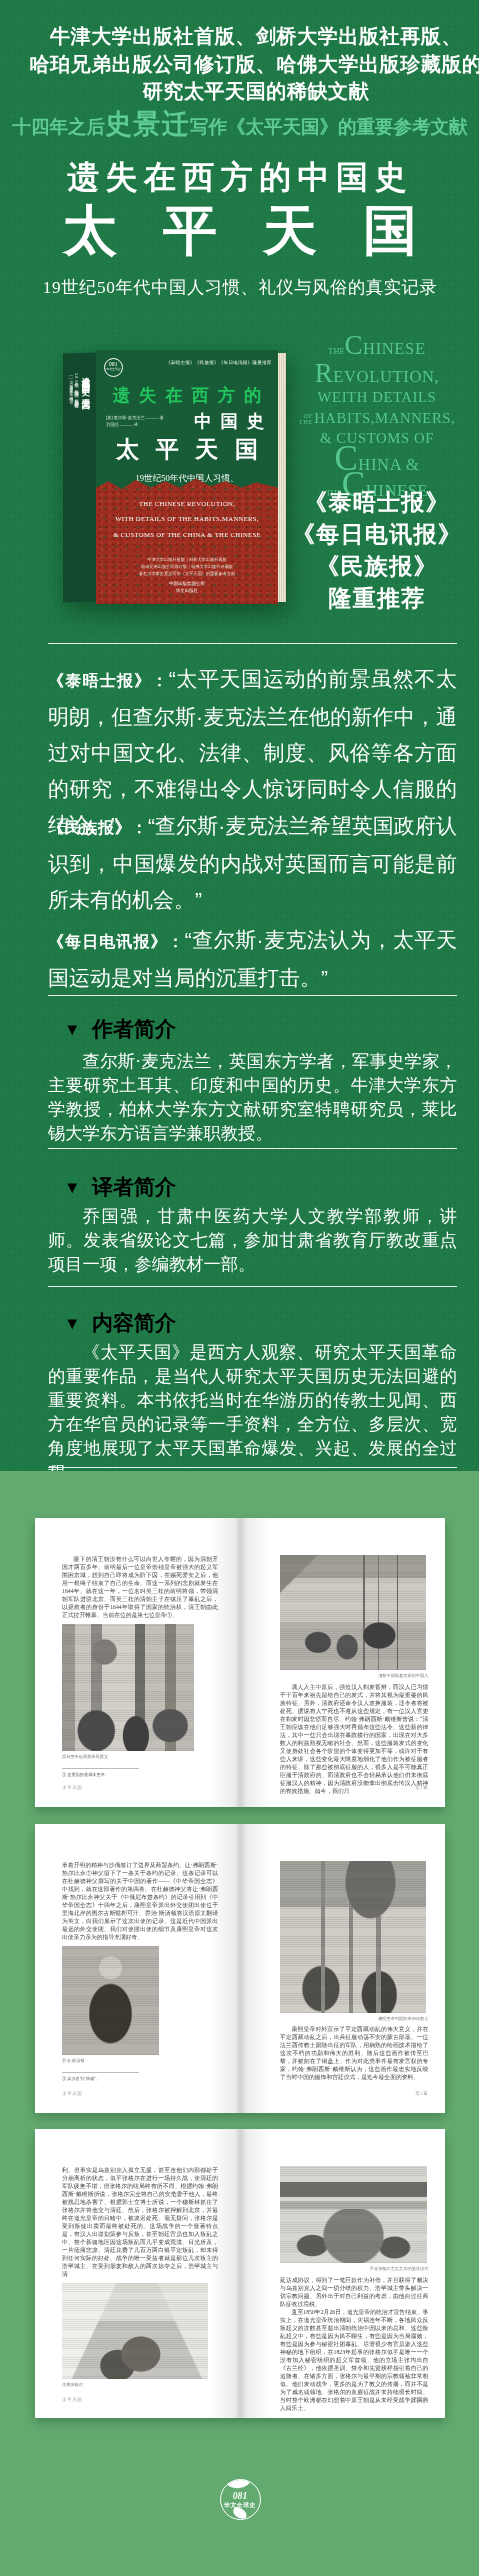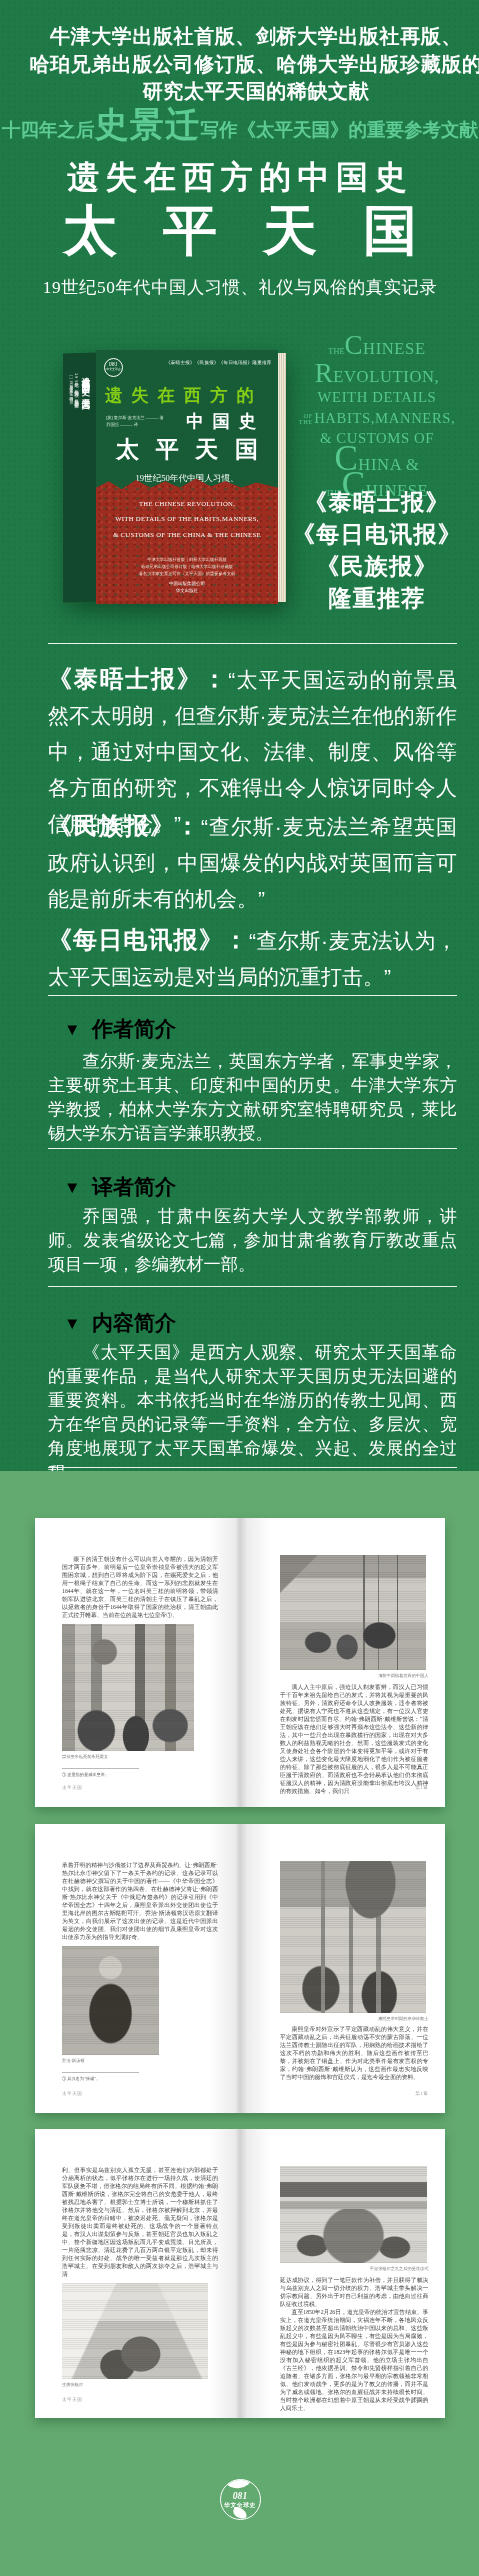--- a/index.html
+++ b/index.html
@@ -11,21 +11,21 @@
   .hero { position:absolute; left:0; top:0; width:480px; height:1471px; background:#1f7a47; }
   .hero::before { content:""; position:absolute; inset:0; pointer-events:none; opacity:.55;
     background-image:
       radial-gradient(rgba(0,45,22,.18) 0.6px, transparent 1px),
       radial-gradient(rgba(255,255,255,.05) 0.6px, transparent 0.9px);
     background-size:5.8px 5.8px, 8.3px 8.3px; background-position:0 0, 2.6px 3.8px; }
   .headline { position:absolute; top:23px; left:16px; width:480px; color:#fff; font-weight:bold;
     font-size:20px; line-height:27.5px; text-align:center; letter-spacing:0.6px; }
   .accent-line { position:absolute; top:109px; left:0; width:480px; text-align:center;
     color:#5ecb94; font-weight:bold; font-size:18.5px; line-height:31px; }
-  .accent-name { font-size:34px; letter-spacing:1.3px; }
+  .accent-name { font-size:27px; letter-spacing:1.3px; }
   .title-series { position:absolute; top:156px; left:0; width:480px; text-align:center; color:#fff;
     font-family:"Liberation Serif","DejaVu Serif",serif; font-weight:bold; font-size:32px; letter-spacing:6.4px; }
   .title-main { position:absolute; top:197px; left:0; width:480px; text-align:center; color:#fff;
     font-family:"Liberation Serif","DejaVu Serif",serif; font-weight:bold; font-size:54px;
     letter-spacing:46px; margin-right:-46px; text-indent:46px; line-height:69px; }
   .title-sub { position:absolute; top:275px; left:0; width:480px; text-align:center; color:#fff;
     font-family:"Liberation Serif","DejaVu Serif",serif; font-size:17.3px; letter-spacing:0.6px; }
 
   
   .book { position:absolute; left:63px; top:350px; width:222px; height:254px;
@@ -38,24 +38,24 @@
   .spine-authors { font-size:3.8px; letter-spacing:0.6px; margin-top:5.1px; opacity:.85; }
   .book-cover { position:absolute; left:33px; top:0; width:182px; height:254px; background:#175c36; overflow:hidden; }
   .book-pages { position:absolute; left:215px; top:2.6px; width:7.7px; height:249px;
     background:repeating-linear-gradient(90deg,#f0ead9 0 1.3px,#d6cdb7 1.3px 1.9px); }
   .cover-top { position:absolute; left:7.7px; top:7.7px; right:6.4px; display:flex; justify-content:space-between; align-items:flex-start; }
   .cover-globe { width:19px; height:19px; border:1px solid #fff; border-radius:50%; position:relative;
     color:#fff; text-align:center; flex:0 0 auto; }
   .cover-globe .n { font-family:"Liberation Serif","DejaVu Serif",serif; font-style:italic; font-size:5.8px; line-height:7.7px; display:block; margin-top:1.9px; }
   .cover-globe .t { font-size:3.2px; line-height:3.8px; display:block; transform:scale(.9); }
   .cover-topline { color:#fff; font-size:4.5px; letter-spacing:0.3px; margin-top:2.6px; opacity:.95; }
-  .cover-row1 { position:absolute; top:33px; left:0; width:100%; text-align:left; color:#84cc16;
+  .cover-row1 { position:absolute; top:33px; left:0; width:100%; text-align:center; color:#22c55e;
     font-family:"Liberation Serif","DejaVu Serif",serif; font-weight:bold; font-size:17.3px;
     letter-spacing:9px; text-indent:9px; }
-  .cover-row2 { position:absolute; top:59px; left:10.2px; right:22px; display:flex; justify-content:space-between; align-items:center; }
+  .cover-row2 { position:absolute; top:59px; left:10.2px; right:14px; display:flex; justify-content:space-between; align-items:center; }
   .cover-authors { color:#cfe7d8; font-size:4.2px; line-height:7px; text-align:left; }
   .cover-row2 .cn { color:#fff; font-family:"Liberation Serif","DejaVu Serif",serif; font-weight:bold;
     font-size:17.3px; letter-spacing:9px; margin-right:-9px; }
   .cover-main { position:absolute; top:84px; left:0; width:100%; text-align:center; color:#fff;
     font-family:"Liberation Serif","DejaVu Serif",serif; font-weight:bold; font-size:23px;
     letter-spacing:16.6px; text-indent:16.6px; }
   .cover-sub { position:absolute; top:121px; left:0; width:100%; text-align:center; color:#fff;
     font-family:"Liberation Serif","DejaVu Serif",serif; font-size:8.6px; line-height:14.7px; }
   .cover-red { position:absolute; left:0; bottom:0; width:100%; height:132px; background:#9d2d20;
     clip-path:polygon(0 12%,7% 7%,14% 13%,22% 6%,30% 12%,38% 7%,46% 12%,55% 5%,63% 11%,71% 7%,80% 12%,88% 8%,100% 12%,100% 100%,0 100%); }
@@ -81,21 +81,21 @@
   .engblock .small { font-size:8.3px; letter-spacing:0; }
   .engblock .stack { display:inline-block; font-size:6.4px; line-height:6.4px; vertical-align:middle; text-align:right; margin-right:1.3px; }
   .engblock .mid { font-size:14.7px; }
   .recommend { position:absolute; left:289px; top:486px; width:176px; text-align:center;
     color:#fff; font-weight:bold; font-size:23px; line-height:32px; letter-spacing:1.3px; }
 
   
   .rule { position:absolute; left:48px; width:409px; height:0; border:none; border-top:1px solid rgba(255,255,255,.9); }
   .r1{top:643px} .r2{top:995px} .r3{top:1148px} .r4{top:1286px} .r5{top:1467px}
   .quote { position:absolute; left:48px; width:409px; color:#fff; font-size:21px; line-height:36px; text-align:justify; }
-  .quote b { font-size:24px; letter-spacing:0.6px; }
+  .quote b { font-size:16px; letter-spacing:0.6px; }
   .q1{top:661px} .q2{top:808px} .q3{top:922px}
   .sec-head { position:absolute; left:64px; width:409px; color:#000000;
     font-family:"Liberation Serif","DejaVu Serif",serif; font-weight:bold; font-size:21px; }
   .sec-head .tri { font-family:"Liberation Sans",sans-serif; font-size:16.6px; margin-right:11.5px; vertical-align:1.3px; }
   .sh1{top:1015px} .sh2{top:1173px} .sh3{top:1309px}
   .sec-body { position:absolute; left:48px; width:409px; color:#fff;
     font-family:"Liberation Serif","DejaVu Serif",serif; font-size:17.3px; line-height:24px;
     text-align:justify; text-indent:2em; }
   .sb1{top:1050px} .sb2{top:1205px} .sb3{top:1341px}
 

